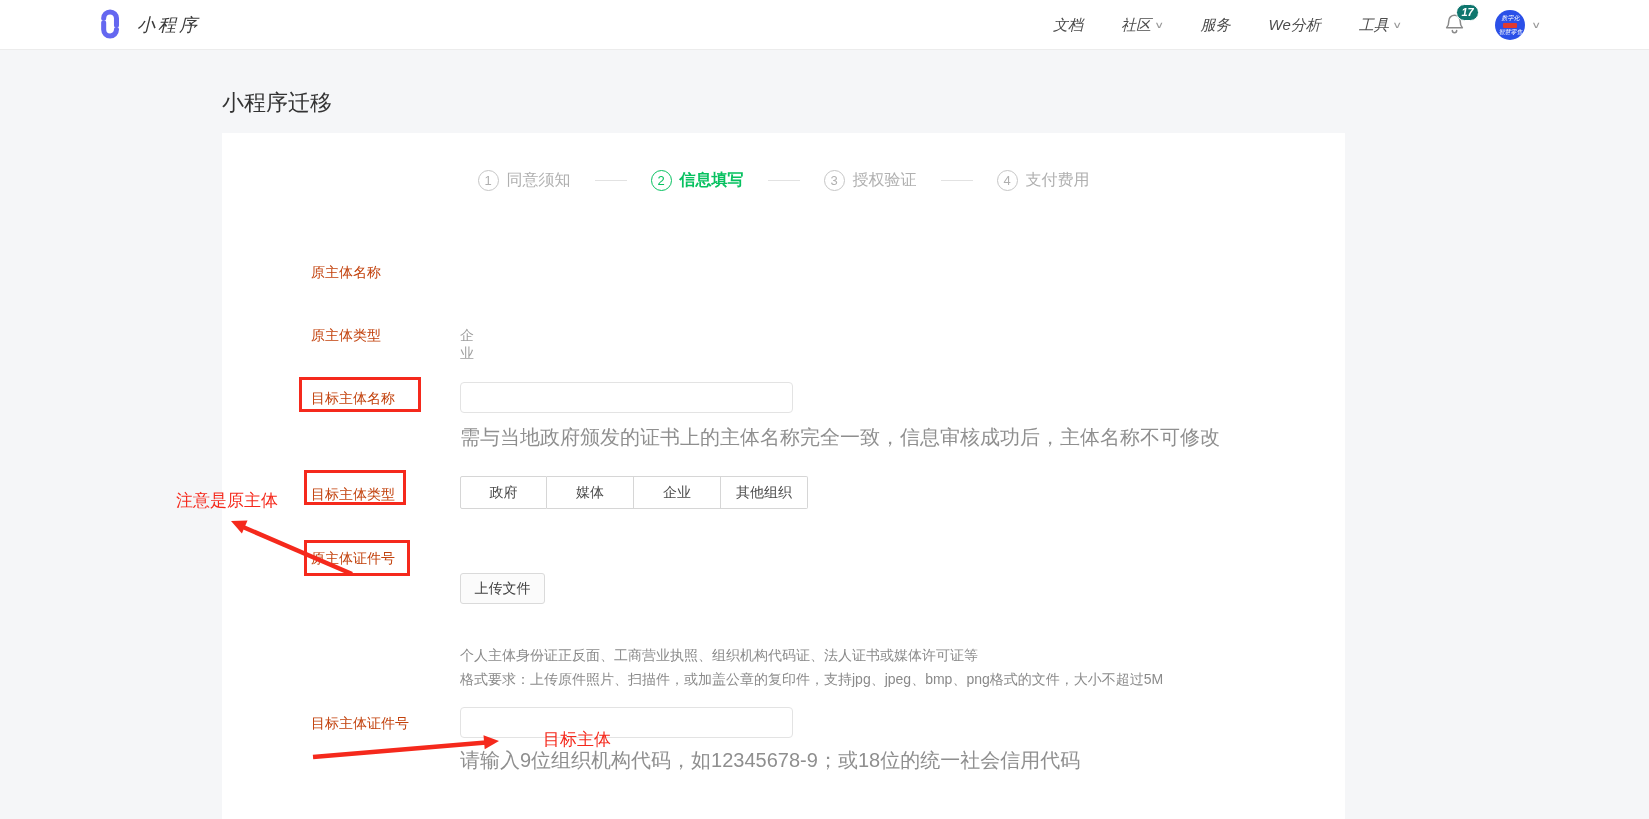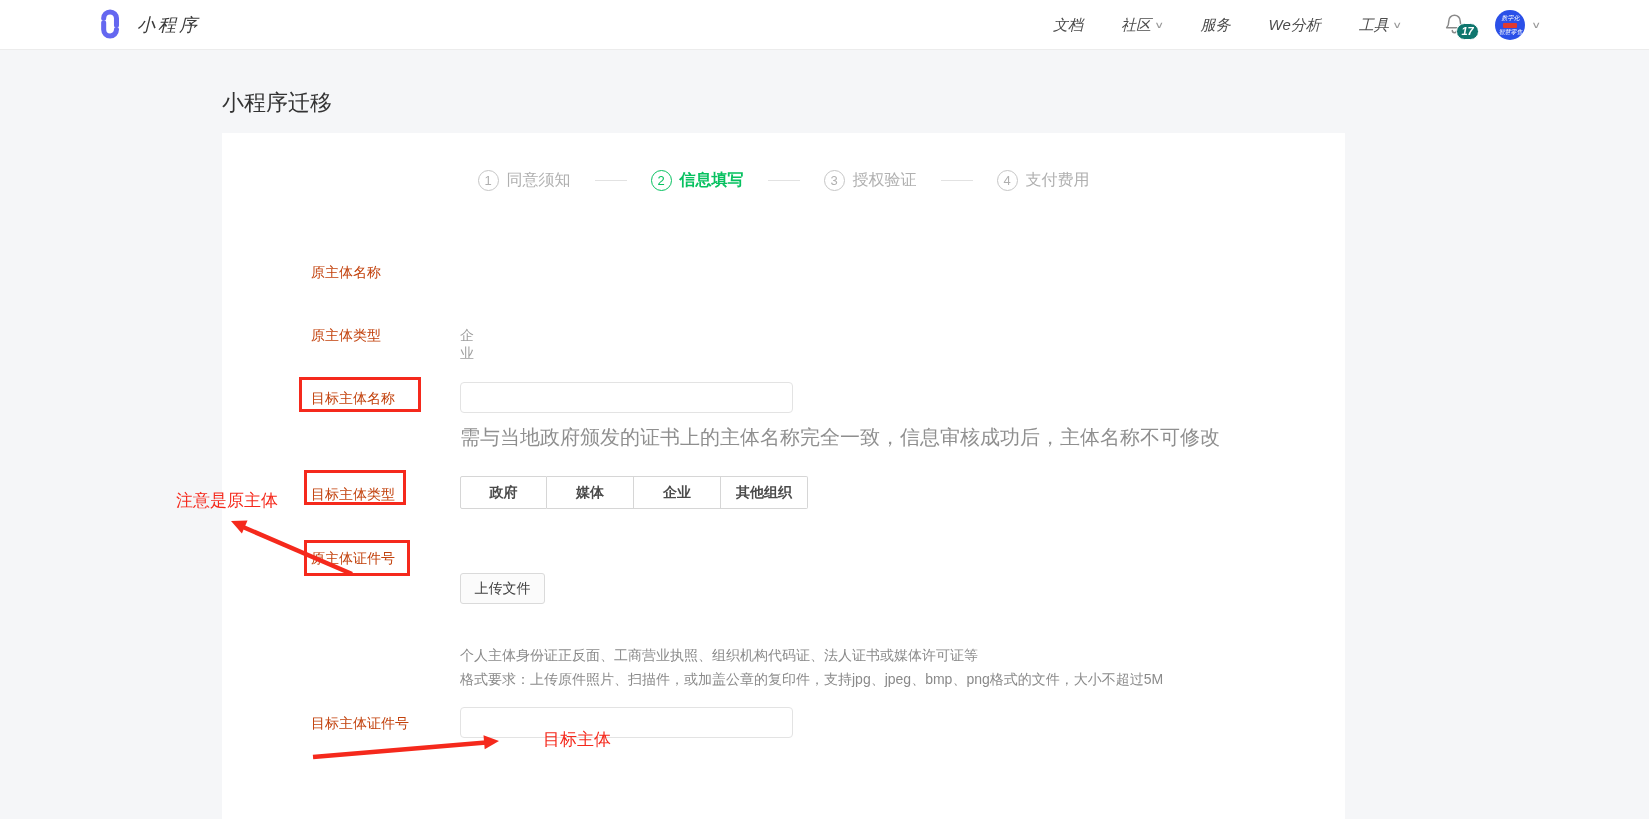--- a/index.html
+++ b/index.html
@@ -16,21 +16,21 @@
   }
   .brand { position:absolute; left:93px; top:0; height:50px; display:flex; align-items:center; gap:11px; cursor:pointer; }
   .brand-name { font-size:18px; color:#3a3a3a; letter-spacing:3px; }
   .topnav { position:absolute; right:109px; top:0; height:50px; display:flex; align-items:center; }
   .nav-item { font-size:15px; color:#4c4c4c; margin-left:38px; cursor:pointer; display:flex; align-items:center; }
   .chev { font-size:9px; color:#9a9a9a; margin-left:5px; transform:scaleX(1.5); display:inline-block; }
   .bell-wrap { position:relative; margin-left:44px; cursor:pointer; }
   .badge {
     position:absolute; top:-8px; left:12px; min-width:17px; height:17px; padding:0 4px;
     background:#0f766e; border:1px solid #fff; border-radius:9px; color:#fff;
-    font-size:11px; line-height:15px; text-align:center; font-weight:bold;margin-top:19px;
+    font-size:11px; line-height:15px; text-align:center; font-weight:bold;
   }
   .avatar {
     margin-left:30px; width:30px; height:30px; border-radius:50%; background:#2b50e8;
     display:flex; flex-direction:column; align-items:center; justify-content:center;
     overflow:hidden; cursor:pointer; filter:blur(.4px);
   }
   .av-t { color:#fff; font-size:6px; line-height:7px; white-space:nowrap; }
   .av-r { width:14px; height:5px; background:#e03a2f; border-radius:1px; margin:1px 0; }
   .acct-chev { margin-left:8px; }
 
@@ -176,21 +176,21 @@
   <div class="frow" style="top:249px;">
     <span class="flabel" style="top:8px;">目标主体名称</span>
     <span class="fctrl" style="top:0;">
       <input class="tinput" type="text" value="" style="">
       <div class="hint">需与当地政府颁发的证书上的主体名称完全一致，信息审核成功后，主体名称不可修改</div>
     </span>
   </div>
 
   <div class="frow" style="top:343px;">
     <span class="flabel" style="top:10px;">目标主体类型</span>
-    <span class="fctrl" style="top:0;font-weight:bold;">
+    <span class="fctrl" style="top:0;">
       <span class="seg-group">
         <span class="seg">政府</span>
         <span class="seg">媒体</span>
         <span class="seg">企业</span>
         <span class="seg">其他组织</span>
       </span>
     </span>
   </div>
 
   <div class="frow" style="top:412px;">
@@ -205,20 +205,21 @@
     <span class="fctrl" style="top:0;">
       <div class="desc-line">个人主体身份证正反面、工商营业执照、组织机构代码证、法人证书或媒体许可证等</div>
       <div class="desc-line">格式要求：上传原件照片、扫描件，或加盖公章的复印件，支持jpg、jpeg、bmp、png格式的文件，大小不超过5M</div>
     </span>
   </div>
 
   <div class="frow" style="top:574px;">
     <span class="flabel" style="top:8px;">目标主体证件号</span>
     <span class="fctrl" style="top:0;">
       <input class="tinput" type="text" value="" style="">
+      <div class="hint" style="margin-top:9px;">请输入9位组织机构代码，如12345678-9；或18位的统一社会信用代码</div>
     </span>
   </div>
 </div>
 
 <div class="red-box" style="left:299px; top:377px; width:122px; height:35px;"></div>
 <div class="red-box" style="left:304px; top:470px; width:102px; height:35px;"></div>
 <div class="red-box" style="left:304px; top:540px; width:106px; height:36px;"></div>
 
 <div class="red-note" style="left:176px; top:457px;">注意是原主体</div>
 <div class="red-note" style="left:543px; top:696px;">目标主体</div>

